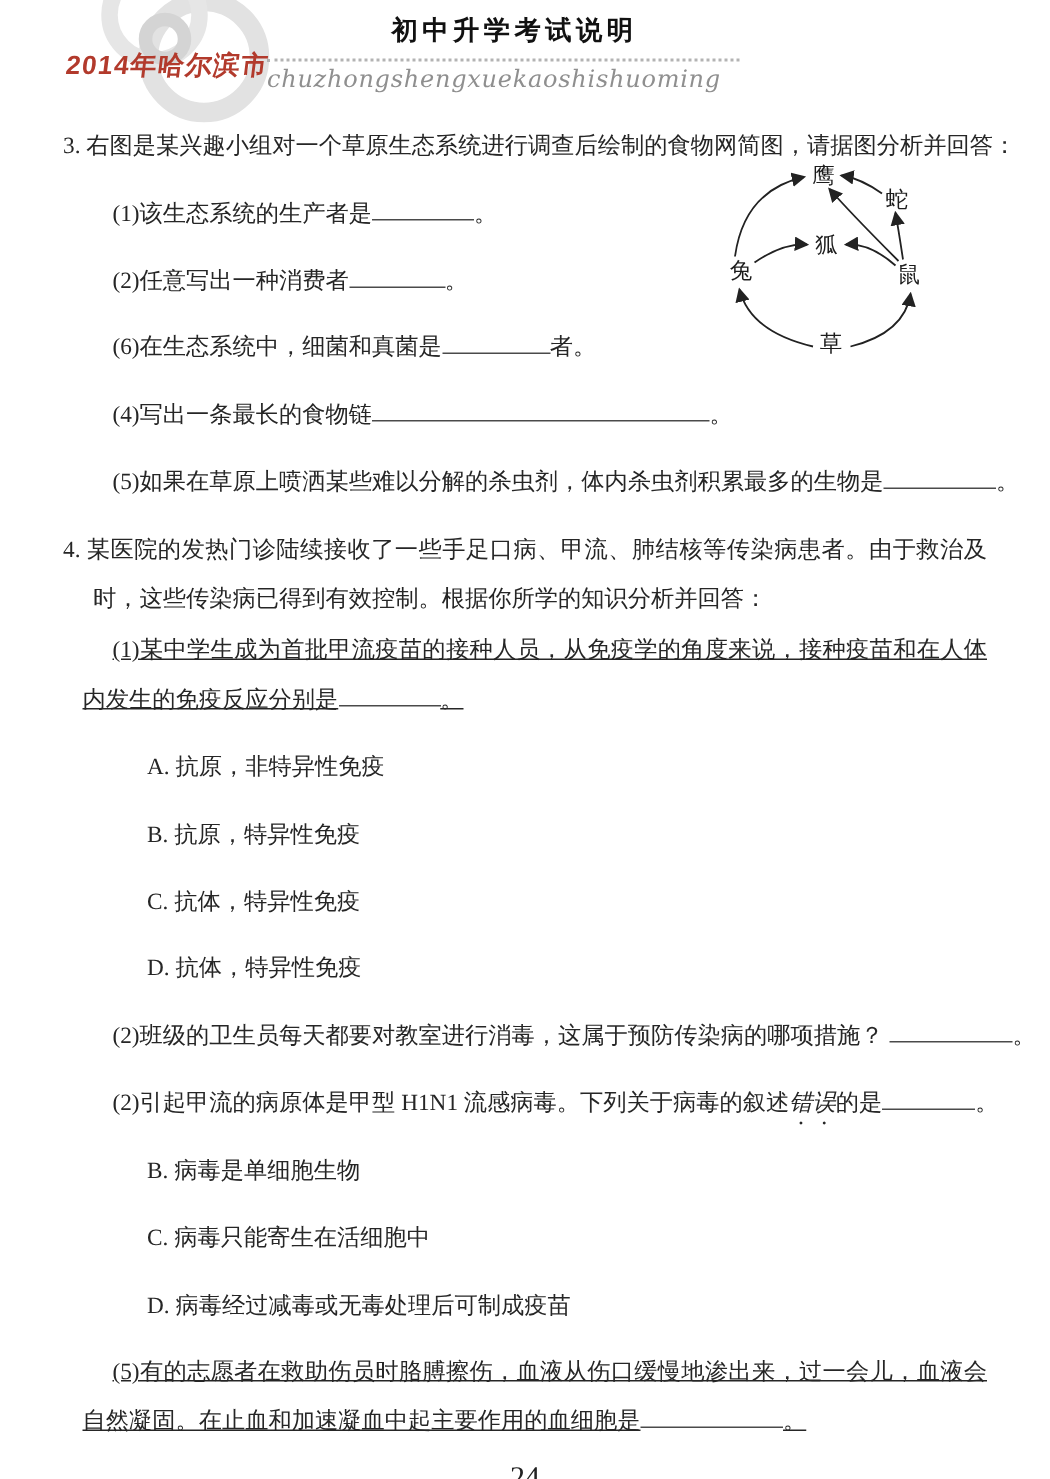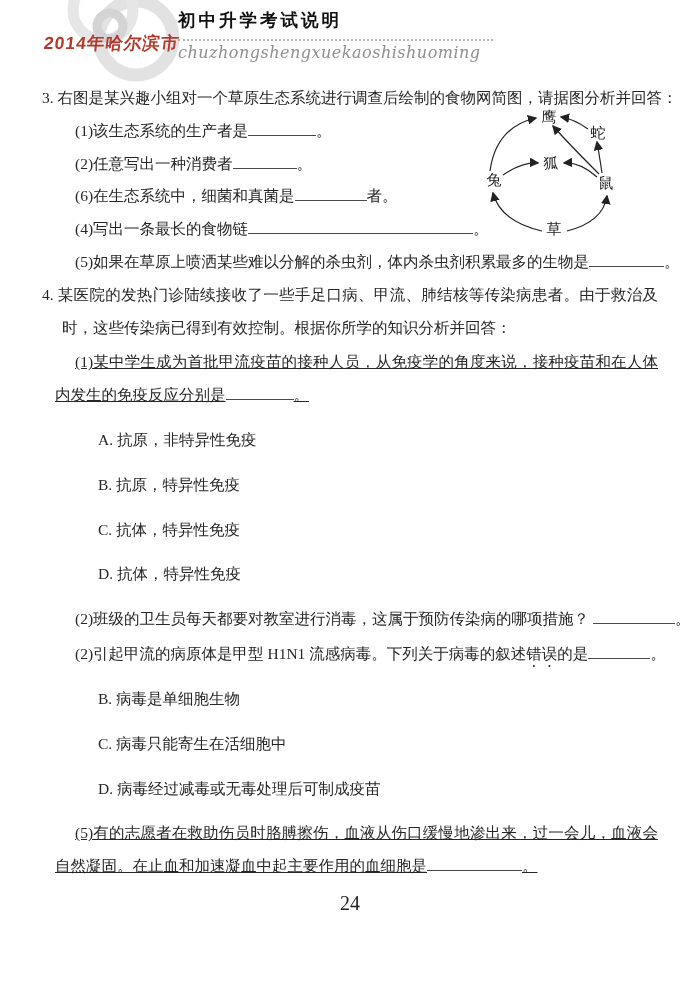--- a/index.html
+++ b/index.html
@@ -16,46 +16,46 @@
   .logo-svg{position:absolute;left:48px;top:-10px;}
   .brand{
     position:absolute;left:44px;top:31px;
     font-family:"Liberation Sans","DejaVu Sans",sans-serif;
     font-weight:bold;font-size:17.5px;color:#b23a2c;
     transform:skewX(-7deg);letter-spacing:1px;white-space:nowrap;
   }
   .title-block{position:absolute;left:178px;top:8px;width:330px;}
   .doc-title{
     font-family:"Liberation Sans","DejaVu Sans",sans-serif;
-    font-weight:bold;font-size:17.5px;color:#111;letter-spacing:3px;white-space:nowrap;
+    font-weight:bold;font-size:17.5px;color:#111;letter-spacing:3px;white-space:nowrap;text-align:center;
   }
   .dotted{margin-top:7px;width:315px;border-bottom:2px dotted #b3b3b3;}
   .pinyin{
     margin-top:2px;font-style:italic;color:#8f8f8f;
     font-family:"DejaVu Serif","Liberation Serif",serif;
     font-size:16px;letter-spacing:0.5px;white-space:nowrap;
   }
   
   .doc{
     margin:0 42px;
     font-size:15.5px;line-height:32.8px;color:#262626;
   }
   .stem{margin:0;padding-left:20px;text-indent:-20px;text-align:justify;}
-  .oneline{margin:0;margin-left:33px;white-space:nowrap;}
+  .oneline{margin:12px;margin-left:33px;white-space:nowrap;}
   .subpara{margin:2px 0 0 13px;text-indent:20px;text-align:justify;text-decoration:underline;}
   .opt{margin:12px;margin-left:56px;white-space:nowrap;}
   .blank{
     display:inline-block;height:13px;
     border-bottom:1px solid #4a4a4a;
     vertical-align:baseline;
   }.b62{width:62px}.b64{width:64px}.b68{width:68px}
   .b72{width:72px}.b75{width:75px}.b82{width:82px}.b95{width:95px}.b225{width:225px}
   .emph{
     -webkit-text-emphasis:filled dot;-webkit-text-emphasis-position:under left;
-    text-emphasis:filled dot;text-emphasis-position:under left;
+    text-emphasis:filled dot;text-emphasis-position:under left;font-style:italic;
   }
   .mt2{margin-top:2px;}
   
   .foodweb{position:absolute;left:470px;top:101px;}
   .foodweb text{
     font-size:15px;fill:#1c1c1c;
     font-family:"Liberation Serif","DejaVu Serif",serif;
   }
   
   .pageno{

